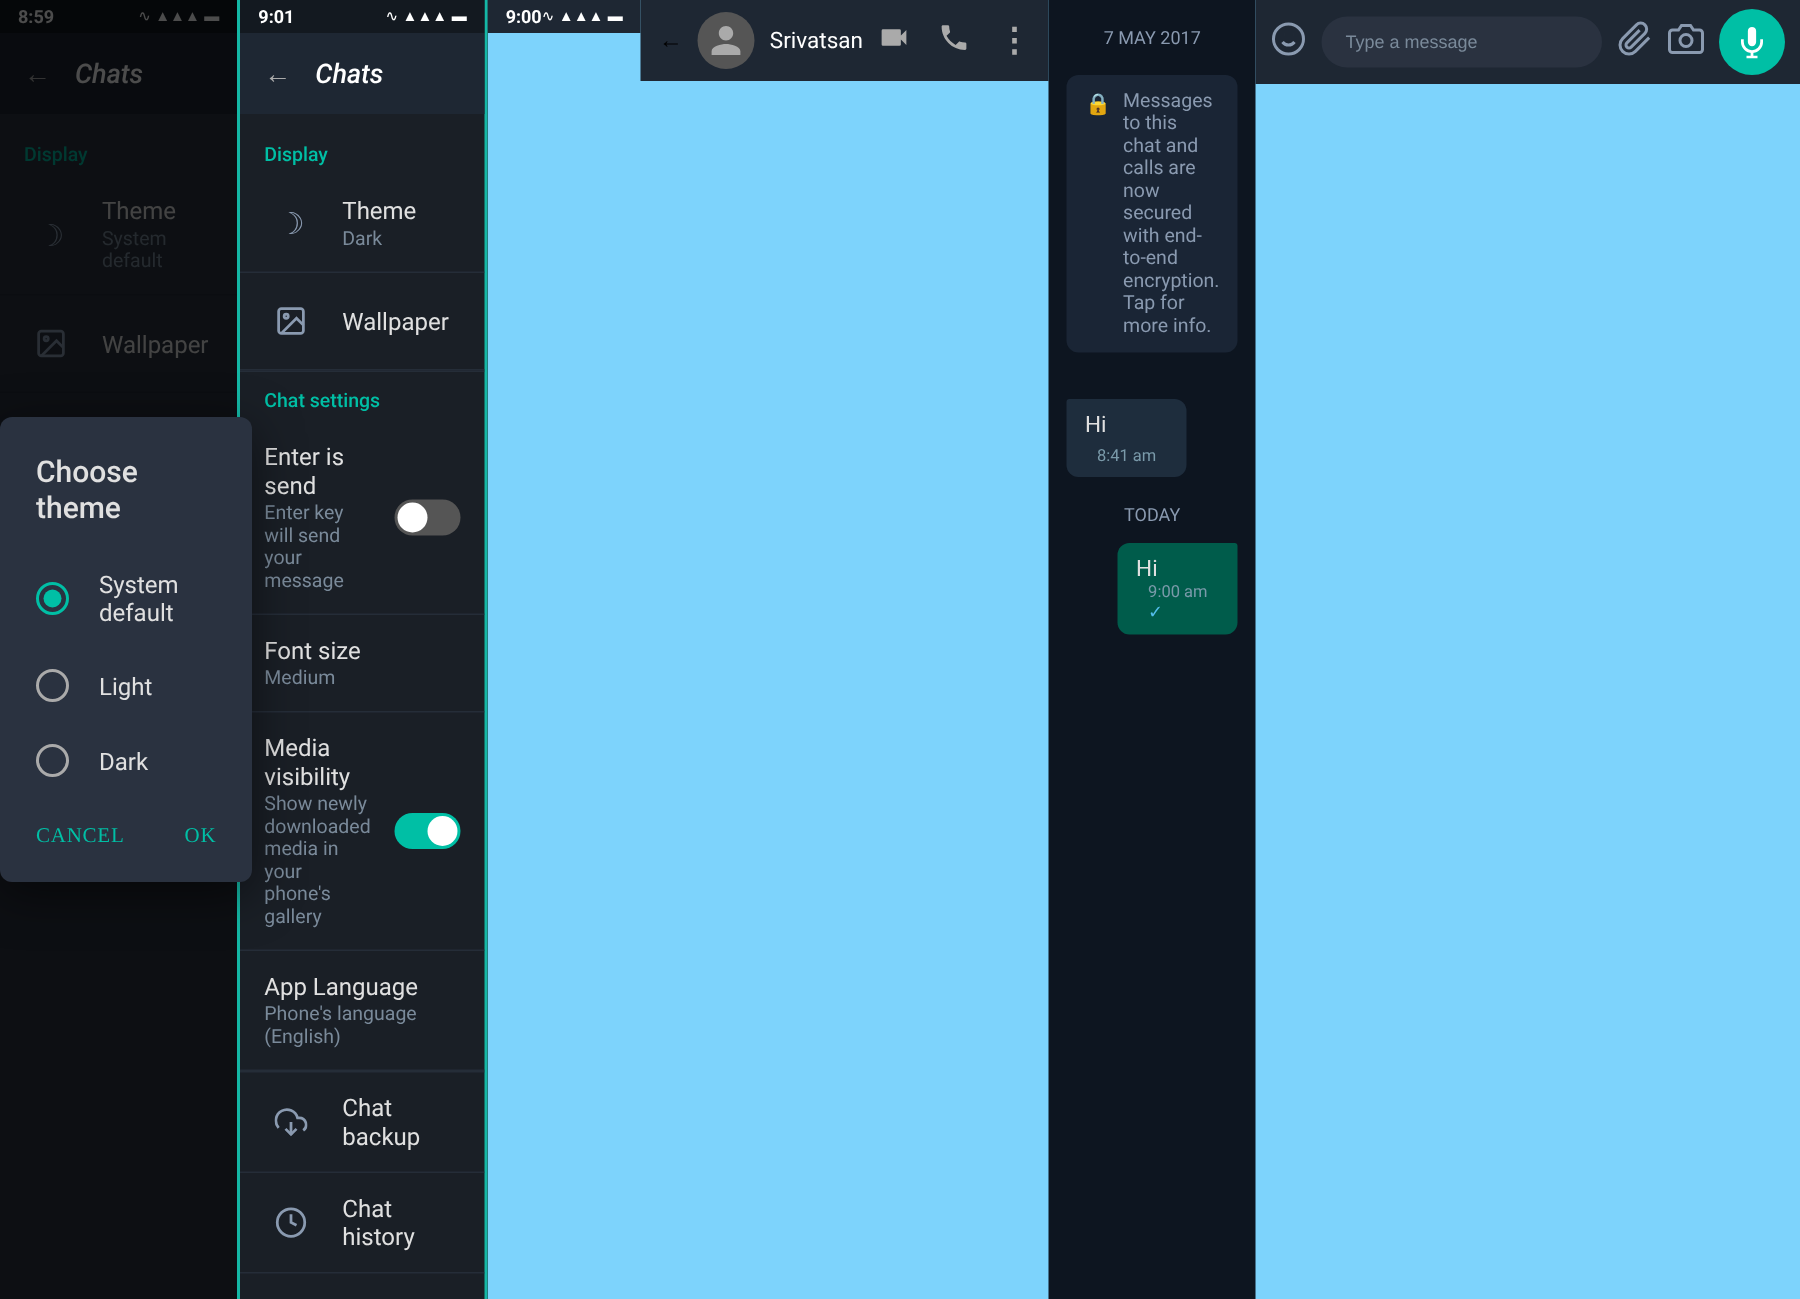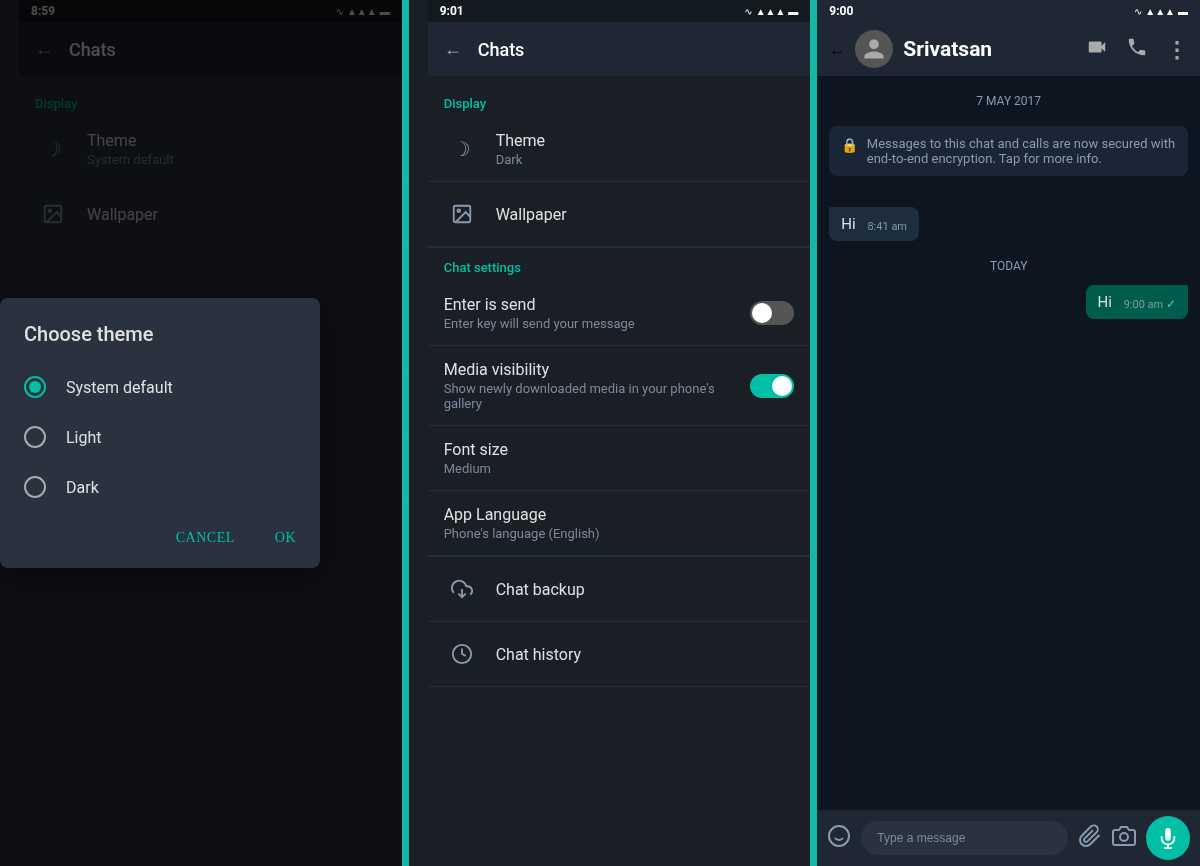--- a/index.html
+++ b/index.html
@@ -13,22 +13,21 @@
     }
 
     
     .panel {
       flex: 1;
       display: flex;
       flex-direction: column;
       background: #1a1f26;
       color: #e0e0e0;
       position: relative;
-      border-right: 7px solid #14b8a6;
-      padding-left: 19px;
+      border-right: 2px solid #14b8a6;
     }
 
     
     .status-bar {
       display: flex;
       justify-content: space-between;
       align-items: center;
       padding: 4px 12px;
       background: #131920;
       font-size: 11px;
@@ -41,21 +40,21 @@
     
     .header {
       display: flex;
       align-items: center;
       padding: 10px 16px;
       background: #1e2733;
       gap: 16px;
       height: 54px;
     }
     .header .back-icon { color: #aaa; font-size: 18px; cursor: pointer; }
-    .header .title { font-size: 18px; color: #fff; font-weight: 500; flex: 1; }
+    .header .title { font-size: 18px; color: #fff; font-weight: 500; flex: 1; font-style: italic; }
 
     
     .settings-content {
       flex: 1;
       overflow-y: auto;
       padding: 8px 0;
     }
 
     .section-label {
       color: #00bfa5;
@@ -172,22 +171,21 @@
       padding: 6px 8px;
       text-transform: uppercase;
       letter-spacing: 0.5px;
       font-family: Liberation Serif, serif;
     }
 
     
     .chat-panel {
       flex: 1;
       display: flex;
-      flex-direction: column;
-      background: #be185d;
+      background: #7dd3fc;
     }
     .chat-header {
       display: flex;
       align-items: center;
       padding: 8px 12px;
       background: #1e2733;
       gap: 10px;
       height: 54px;
     }
     .chat-avatar {
@@ -195,21 +193,21 @@
       height: 38px;
       border-radius: 50%;
       background: #555;
       display: flex;
       align-items: center;
       justify-content: center;
       color: #aaa;
       font-size: 20px;
       flex-shrink: 0;
     }
-    .chat-name { flex: 1; font-size: 21px; color: #fff; font-weight: 700; }
+    .chat-name { flex: 1; font-size: 15px; color: #fff; font-weight: 400; }
     .chat-header-icons { display: flex; gap: 18px; align-items: center; color: #aaa; font-size: 18px; }
 
     .chat-messages {
       flex: 1;
       background: #0d1520;
       overflow-y: auto;
       padding: 12px 12px;
       display: flex;
       flex-direction: column;
       gap: 8px;
@@ -463,32 +461,32 @@
         <div class="item-title">Enter is send</div>
         <div class="item-subtitle">Enter key will send your message</div>
       </div>
       <div class="toggle toggle-off">
         <div class="toggle-knob"></div>
       </div>
     </div>
 
     <div class="settings-item">
       <div class="item-text">
+        <div class="item-title">Font size</div>
+        <div class="item-subtitle">Medium</div>
+      </div>
+    </div>
+
+    <div class="settings-item">
+      <div class="item-text">
         <div class="item-title">Media visibility</div>
         <div class="item-subtitle">Show newly downloaded media in your phone's gallery</div>
       </div>
       <div class="toggle toggle-on">
         <div class="toggle-knob"></div>
-      </div>
-    </div>
-
-    <div class="settings-item">
-      <div class="item-text">
-        <div class="item-title">Font size</div>
-        <div class="item-subtitle">Medium</div>
       </div>
     </div>
 
     <div class="settings-item">
       <div class="item-text">
         <div class="item-title">App Language</div>
         <div class="item-subtitle">Phone's language (English)</div>
       </div>
     </div>
 

